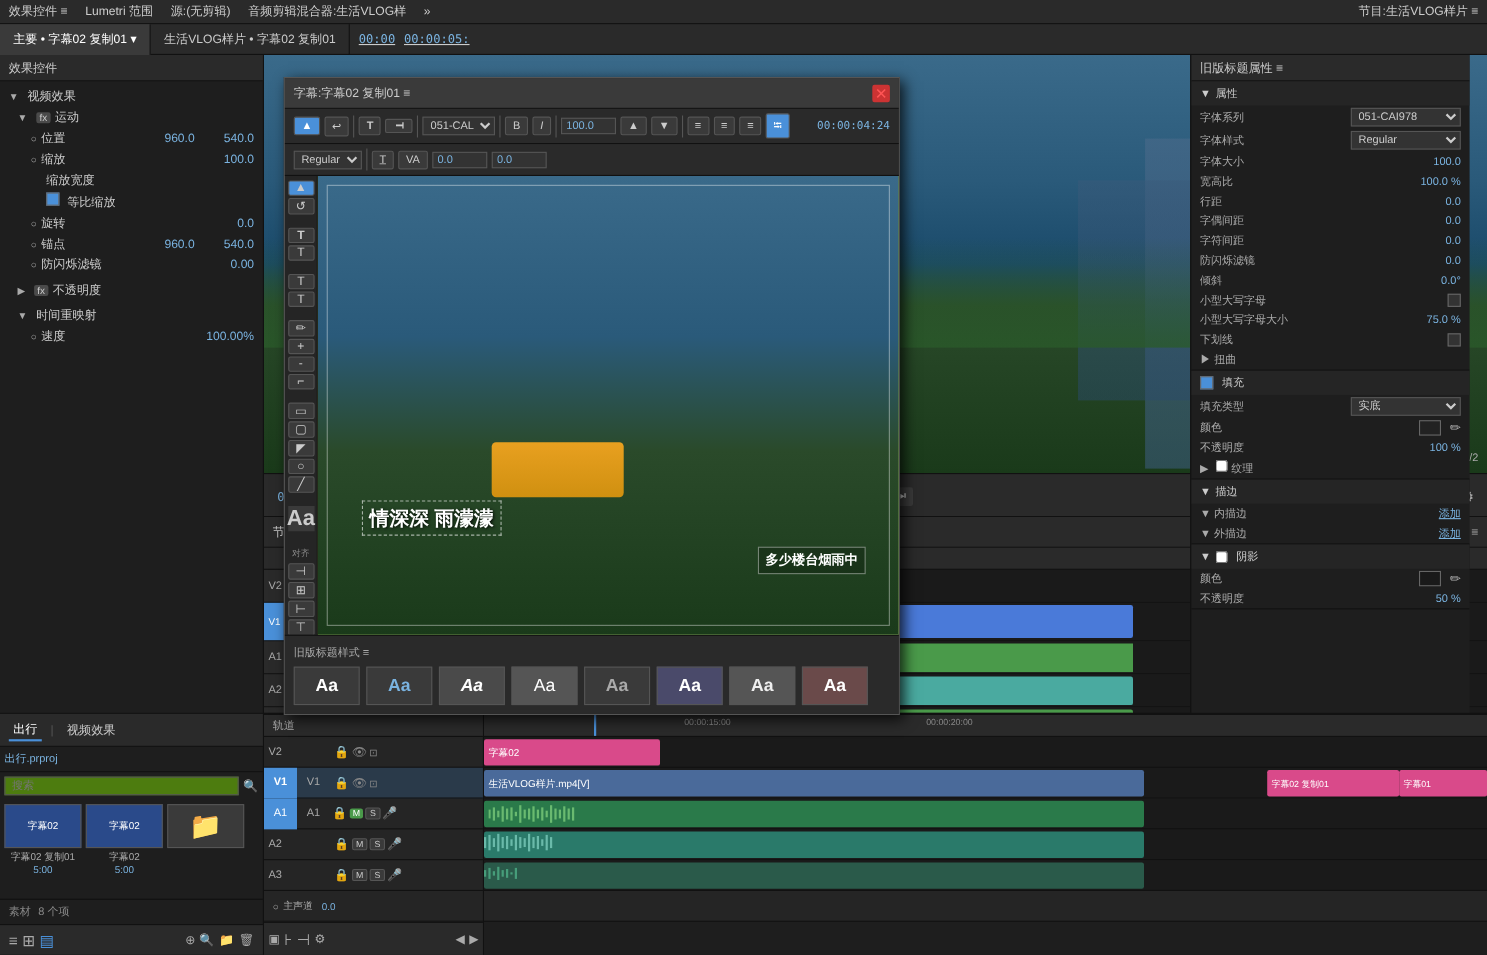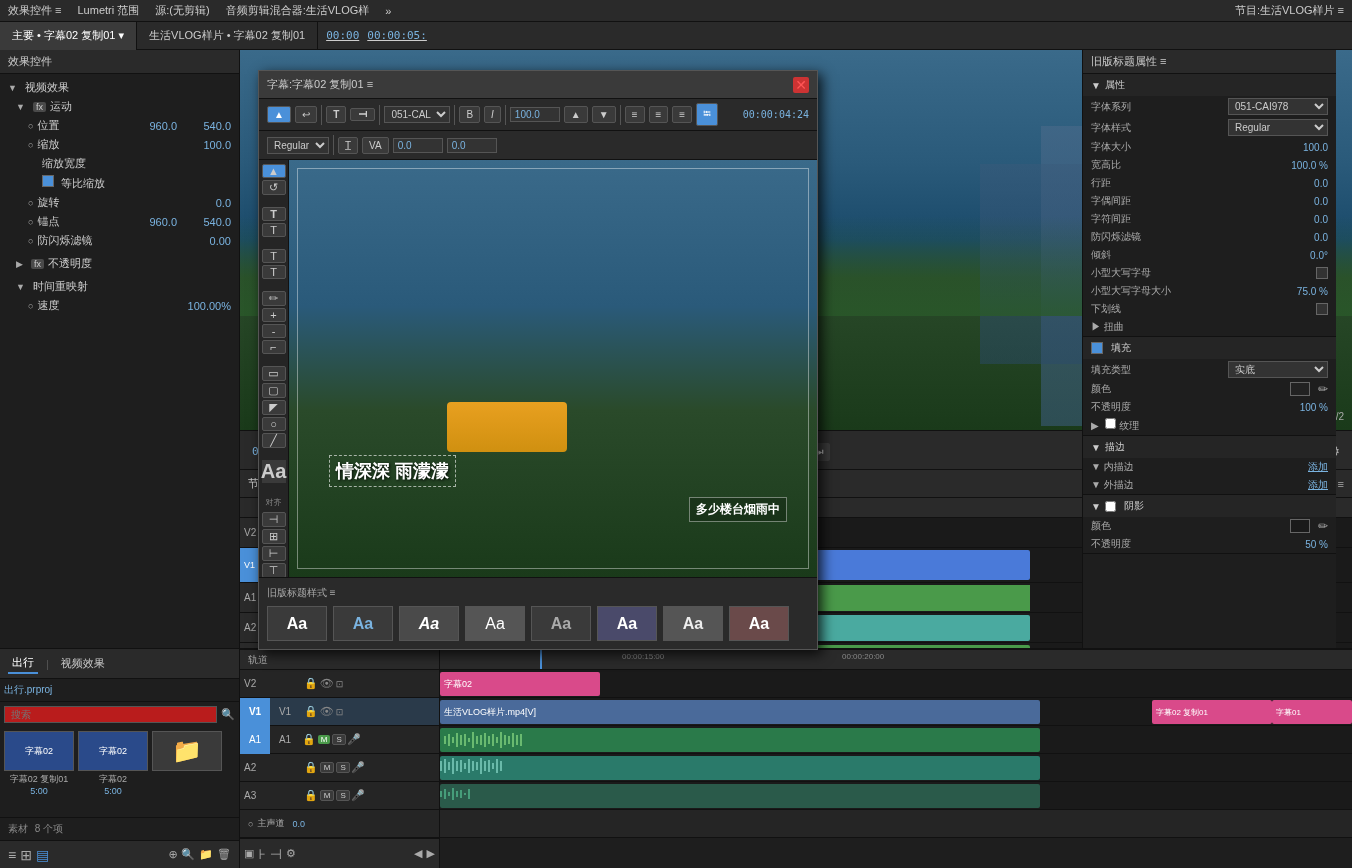--- a/index.html
+++ b/index.html
@@ -34,21 +34,21 @@
     .triangle { color: #aaa; font-size: 9px; margin-right: 4px; }
     .fx-badge { background: #4a4a4a; color: #ccc; font-size: 9px; padding: 0 3px; border-radius: 2px; }
     
     
     .program-monitor { background: #1a1a1a; height: 420px; border-bottom: 1px solid #111; position: relative; overflow: hidden; }
     .monitor-btn { background: #3a3a3a; border: none; color: #ccc; padding: 3px 6px; cursor: pointer; font-size: 10px; border-radius: 2px; }
     .bottom-panel-header { background: #2a2a2a; padding: 4px 8px; font-size: 11px; color: #ccc; border-bottom: 1px solid #111; display: flex; gap: 8px; align-items: center; }
     .bottom-panel-tab { color: #ccc; cursor: pointer; padding: 2px 4px; }
     .bottom-panel-tab.active { color: #fff; border-bottom: 2px solid #4a90d9; }
     .search-bar { display: flex; align-items: center; padding: 4px; gap: 4px; border-bottom: 1px solid #111; }
-    .search-input { background: #b91c1c; border: 1px solid #555; color: #ccc; padding: 2px 6px; font-size: 10px; flex: 1; outline: none; }
+    .search-input { background: #4d7c0f; border: 1px solid #555; color: #ccc; padding: 2px 6px; font-size: 10px; flex: 1; outline: none; }
     .media-grid { flex: 1; overflow-y: auto; padding: 4px; display: flex; flex-wrap: wrap; gap: 4px; align-content: flex-start; }
     .media-item { width: 70px; text-align: center; cursor: pointer; }
     .media-thumb { width: 70px; height: 40px; background: #3a3a3a; border: 1px solid #555; display: flex; align-items: center; justify-content: center; font-size: 18px; }
     .media-name { font-size: 9px; color: #aaa; margin-top: 2px; word-break: break-all; }
     .media-info { font-size: 9px; color: #7ab3e0; }
     .media-bottom { padding: 4px 8px; font-size: 10px; color: #888; border-top: 1px solid #111; }
     
     
     .timeline-panel { flex: 1; background: #1e1e1e; display: flex; flex-direction: column; }
     .timeline-header { background: #2a2a2a; height: 28px; display: flex; align-items: center; padding: 0 8px; border-bottom: 1px solid #111; gap: 8px; }

